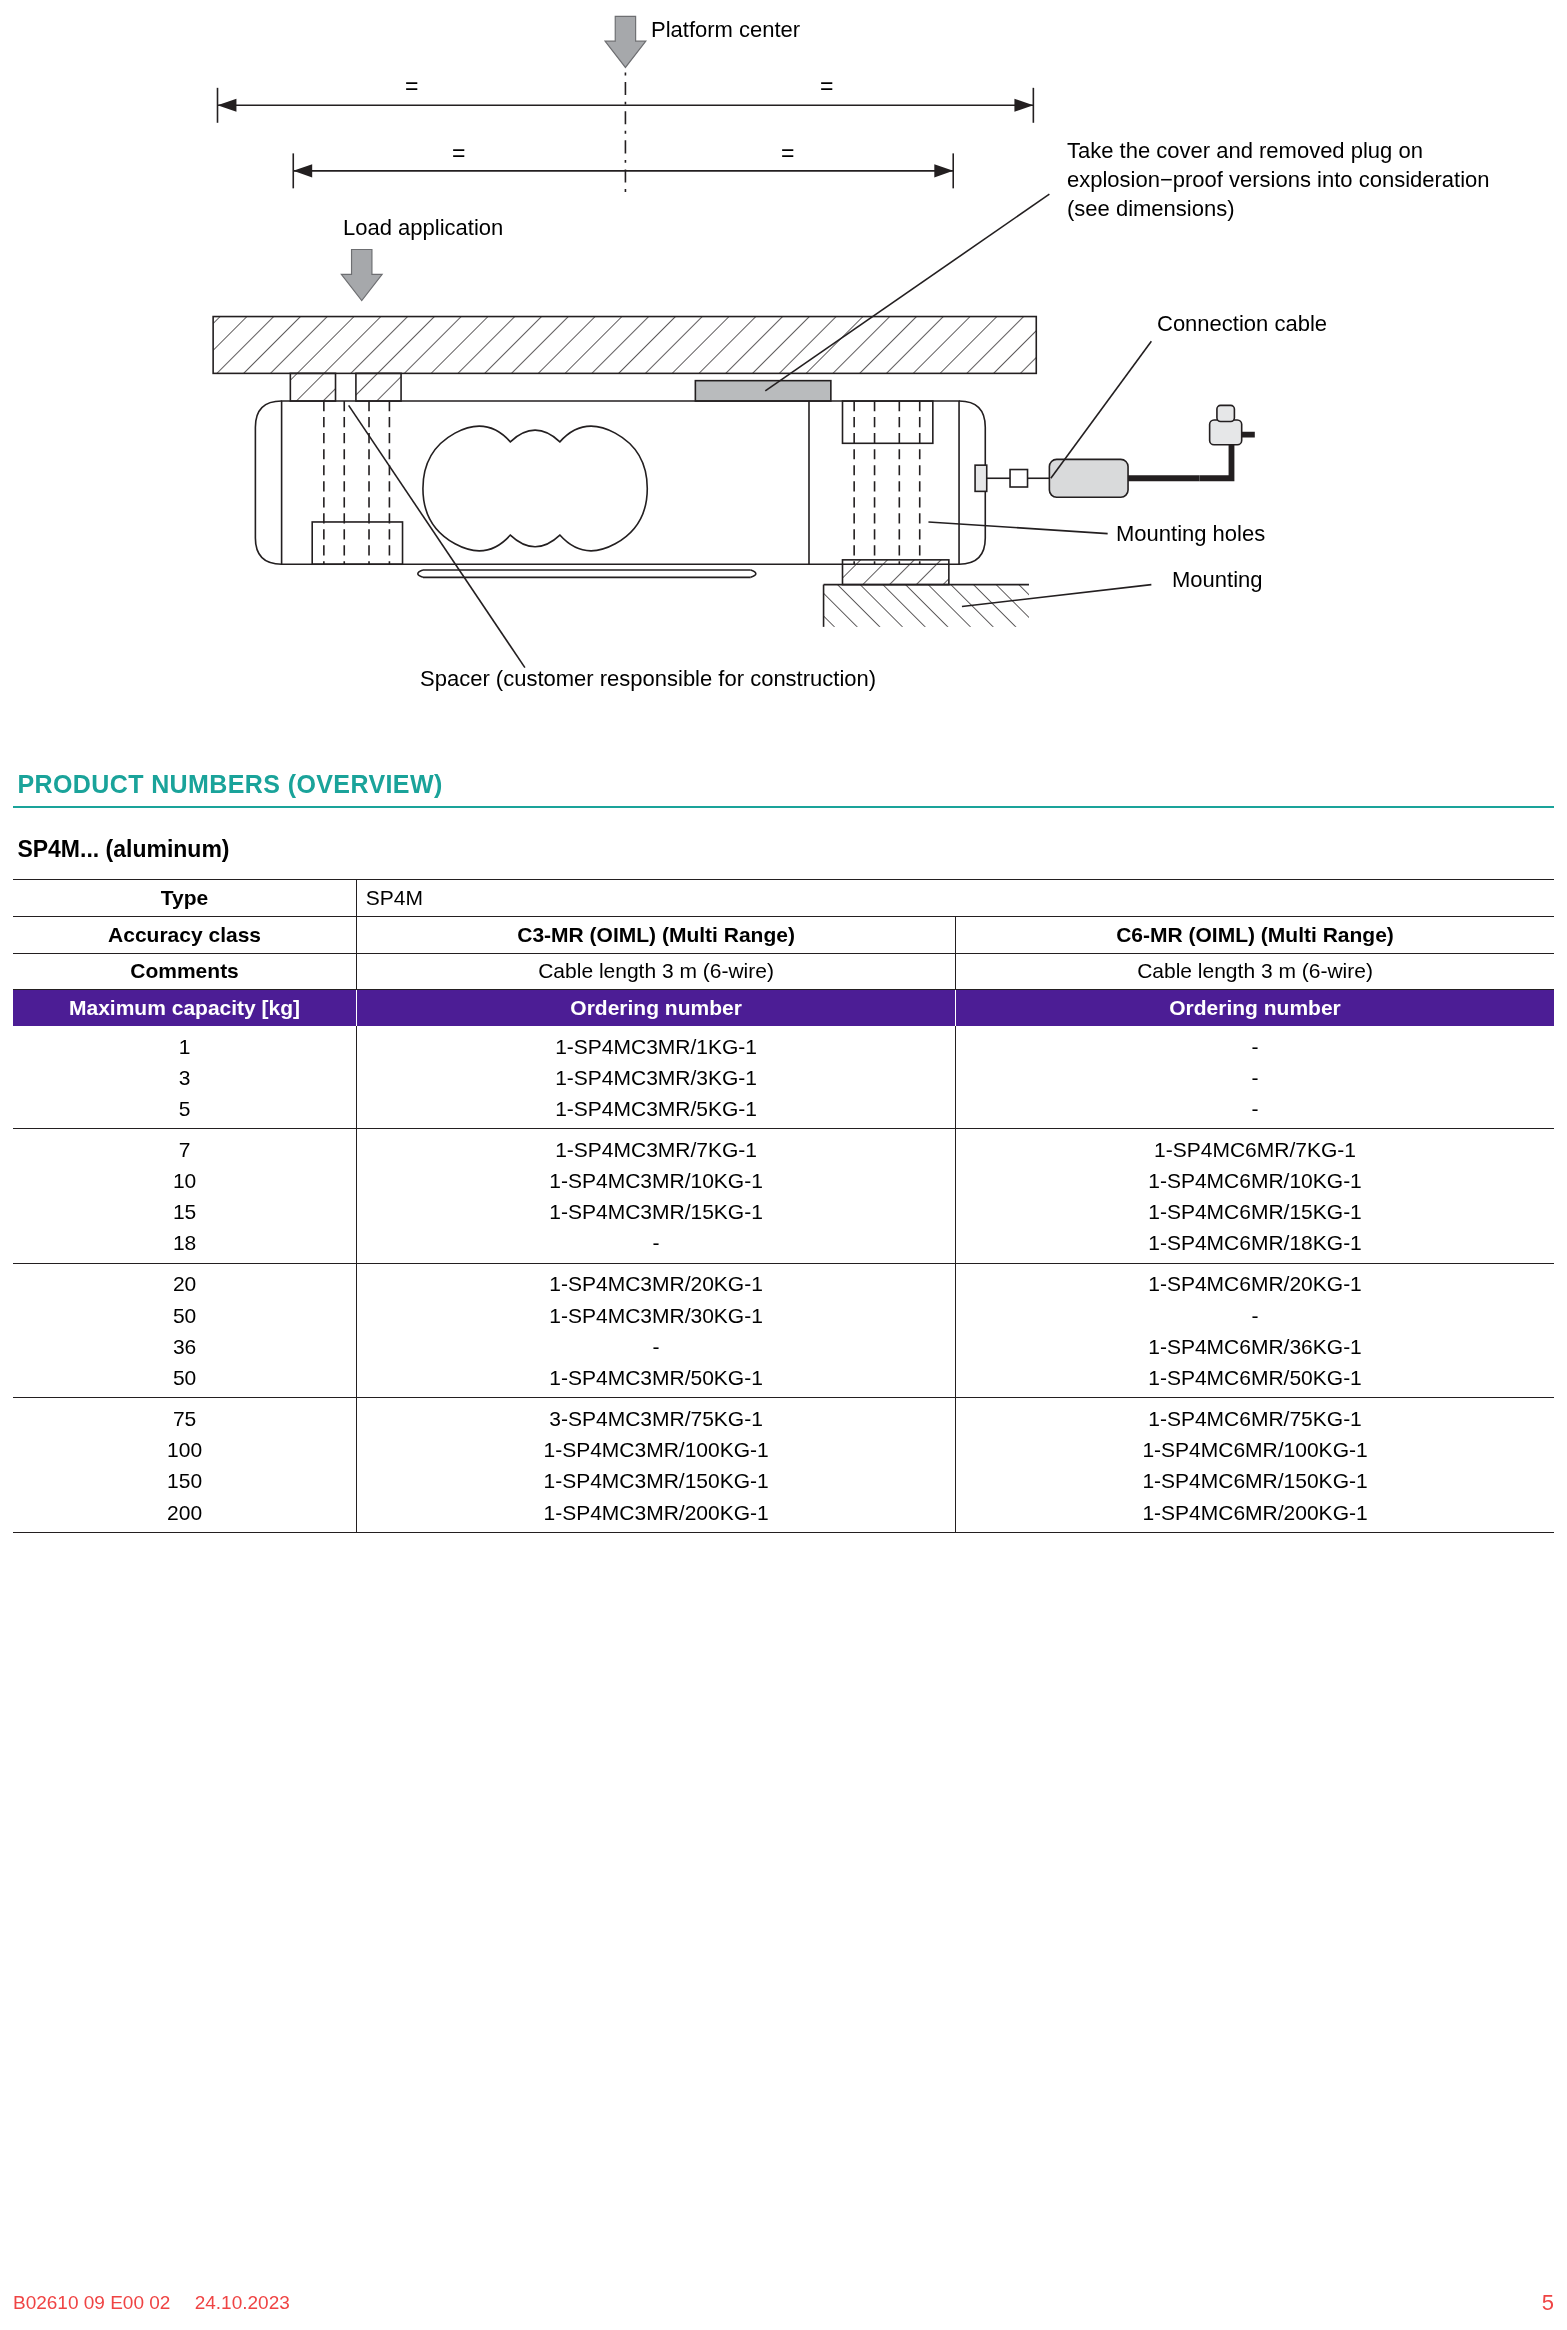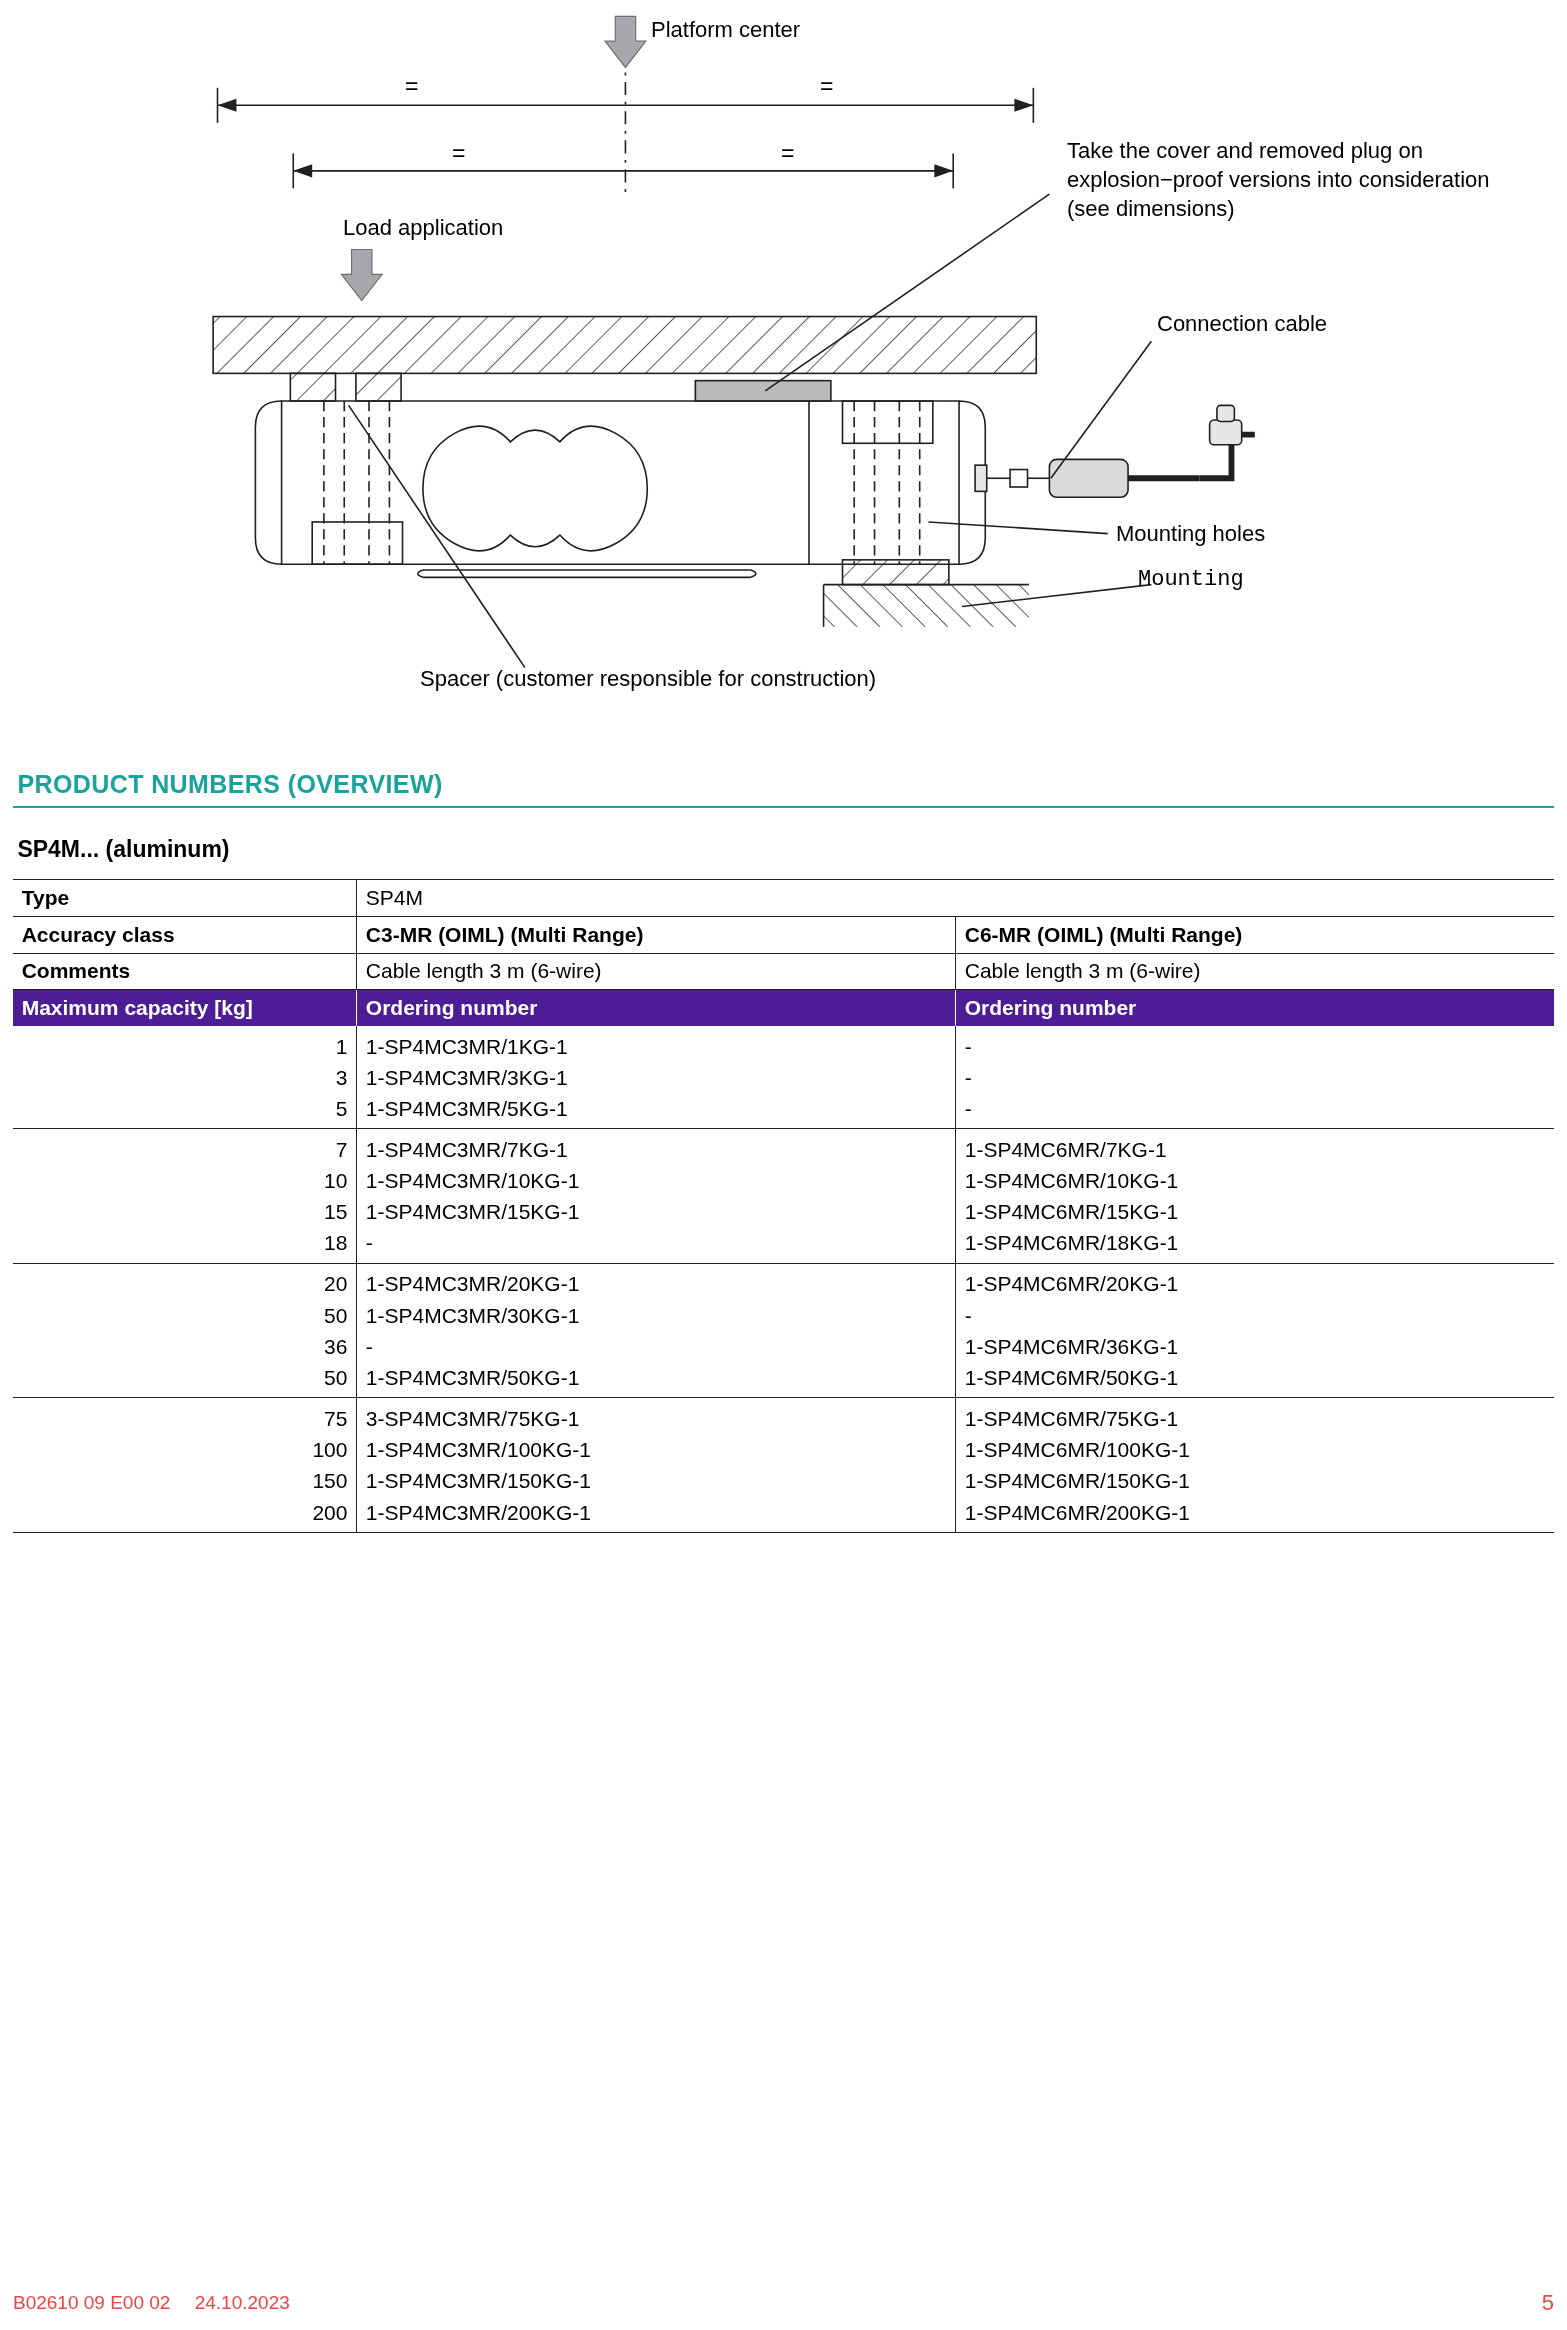--- a/index.html
+++ b/index.html
@@ -71,20 +71,21 @@
   
   table.pn {
     margin-top: 16px;
     border-collapse: collapse;
     width: 100%;
     font-size: 21px;
   }
   table.pn td {
     padding: 5.8px 8.7px;
     vertical-align: middle;
+    text-align: center;
   }
   .topline { border-top: 1.5px solid #231f20; }
   .botline { border-bottom: 1.5px solid #231f20; }
   .thinline { border-bottom: 1.1px solid #231f20; }
   .vline { border-right: 1.1px solid #231f20; }
 
   .hdr-label {
     font-weight: bold;
     width: 335px;
   }
@@ -222,21 +223,21 @@
     <div class="dlabel" style="left:636px; top:2.9px;">Platform center</div>
     <div class="dlabel" style="left:390px; top:60px; font-size:23px;">=</div>
     <div class="dlabel" style="left:805px; top:60px; font-size:23px;">=</div>
     <div class="dlabel" style="left:437px; top:127px; font-size:23px;">=</div>
     <div class="dlabel" style="left:766px; top:127px; font-size:23px;">=</div>
     <div class="dlabel" style="left:328px; top:201px;">Load application</div>
 
     <div class="dlabel multi" style="left:1052px; top:124px; width:437px;">Take the cover and removed plug on explosion−proof versions into consideration (see dimensions)</div>
     <div class="dlabel" style="left:1142px; top:297px;">Connection cable</div>
     <div class="dlabel" style="left:1101px; top:507px;">Mounting holes</div>
-    <div class="dlabel" style="left:1123px; top:553px;font-family:Liberation Mono, monospace;">Mounting</div>
+    <div class="dlabel" style="left:1157px; top:553px;">Mounting</div>
     <div class="dlabel" style="left:405px; top:652px;">Spacer (customer responsible for construction)</div>
   </div>
 
   <div class="section-title">PRODUCT NUMBERS (OVERVIEW)</div>
   <div class="section-rule"></div>
 
   <div class="subtitle">SP4M... (aluminum)</div>
 
   <table class="pn">
     <tbody>

